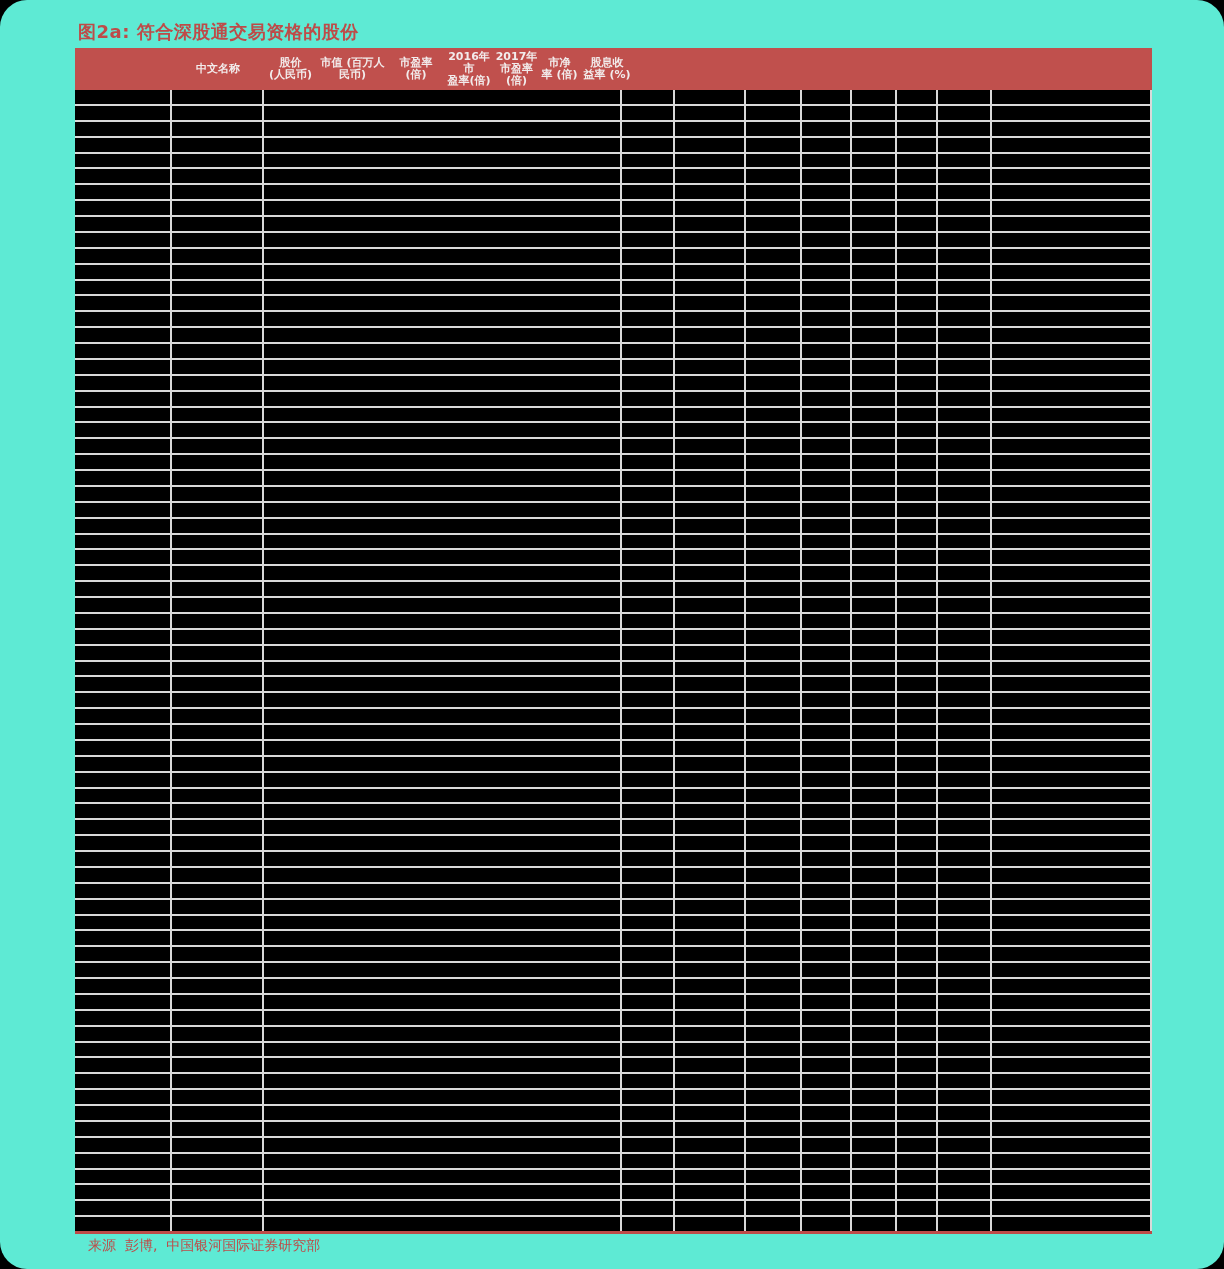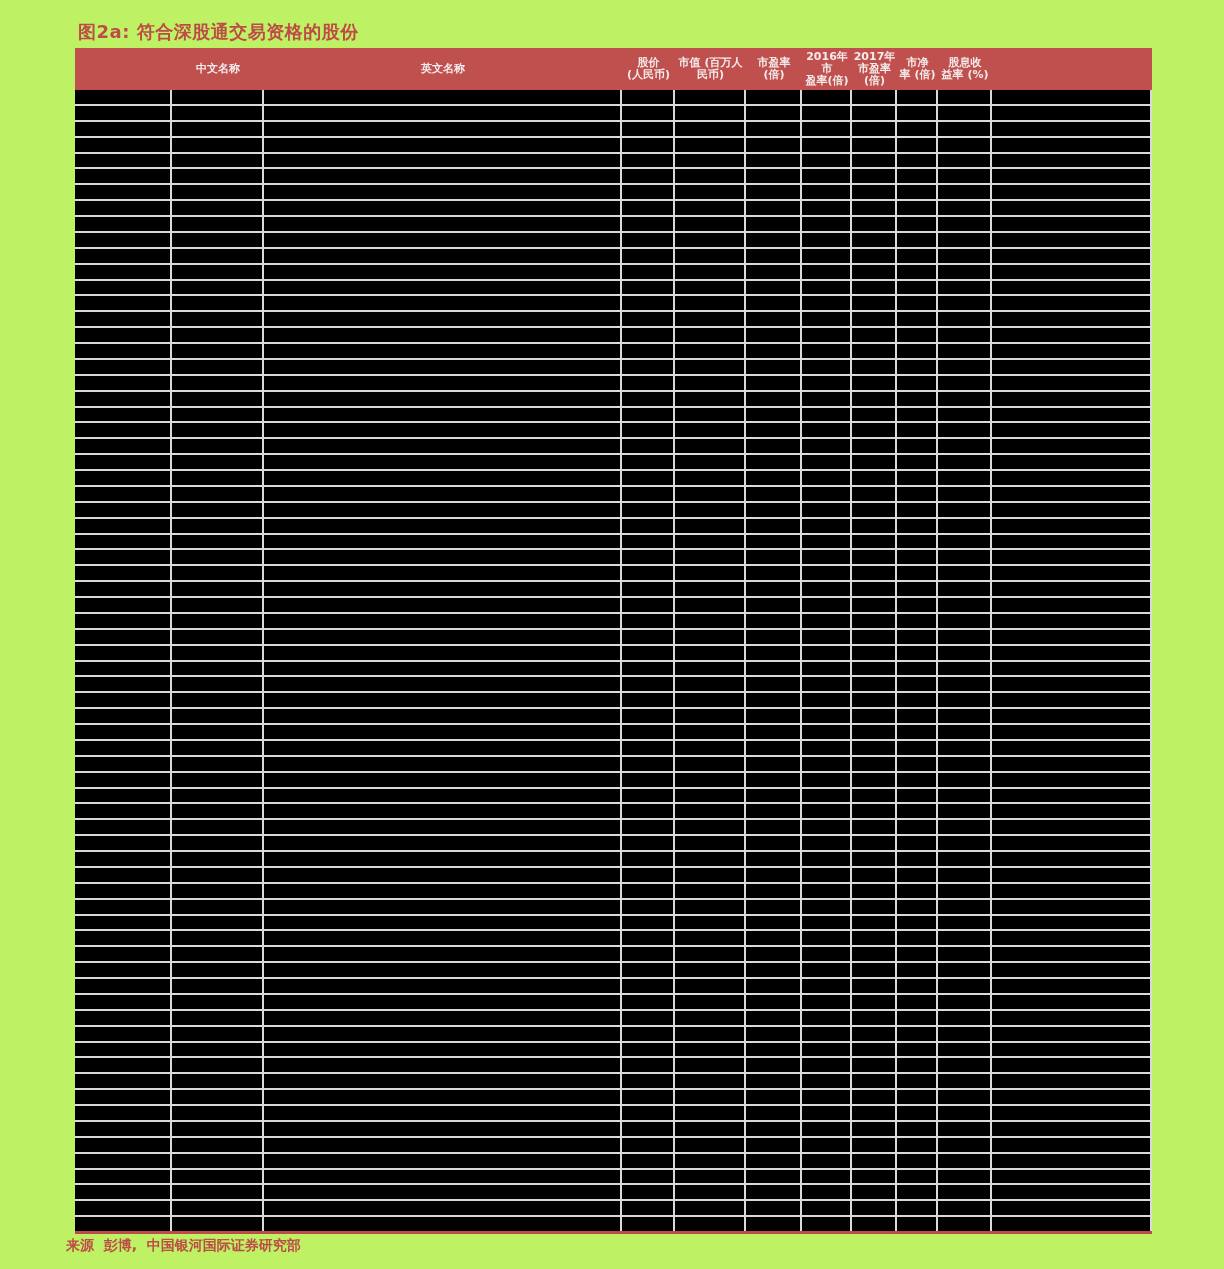--- a/index.html
+++ b/index.html
@@ -5,22 +5,23 @@
   html, body {
     margin: 0;
     padding: 0;
     background: #000000;
     font-family: "DejaVu Sans", "Liberation Sans", sans-serif;
   }
   #page {
     position: relative;
     width: 1224px;
     height: 1269px;
-    background: #bef264;
+    background: #5eead4;
     overflow: hidden;
+    border-radius: 27px;
   }
   #doc-title {
     position: absolute;
     left: 78px;
     top: 20px;
     font-size: 18px;
     font-weight: bold;
     color: #BE4B48;
     letter-spacing: 0.5px;
     white-space: nowrap;
@@ -73,41 +74,40 @@
   .c3  { width: 53px;  }
   .c4  { width: 71px;  }
   .c5  { width: 56px;  }
   .c6  { width: 50px;  }
   .c7  { width: 45px;  }
   .c8  { width: 41px;  }
   .c9  { width: 54px;  }
   .c10 { width: 160px; }
   #source-line {
     position: absolute;
-    left: 66px;
+    left: 88px;
     top: 1237px;
     font-size: 14px;
-    font-weight: bold;
+    font-weight: normal;
     color: #BE4B48;
     white-space: pre;
   }
 </style>
 </head>
 <body>
 
 <div id="page">
 
   <div id="doc-title">图2a: 符合深股通交易资格的股份</div>
 
   <div id="stock-table">
 
     <div class="thead">
       <div class="th c0"></div>
       <div class="th c1">中文名称</div>
-      <div class="th c2">英文名称</div>
       <div class="th c3">股价
 (人民币)</div>
       <div class="th c4">市值 (百万人
 民币)</div>
       <div class="th c5">市盈率
 (倍)</div>
       <div class="th c6">2016年市
 盈率(倍)</div>
       <div class="th c7">2017年
 市盈率

